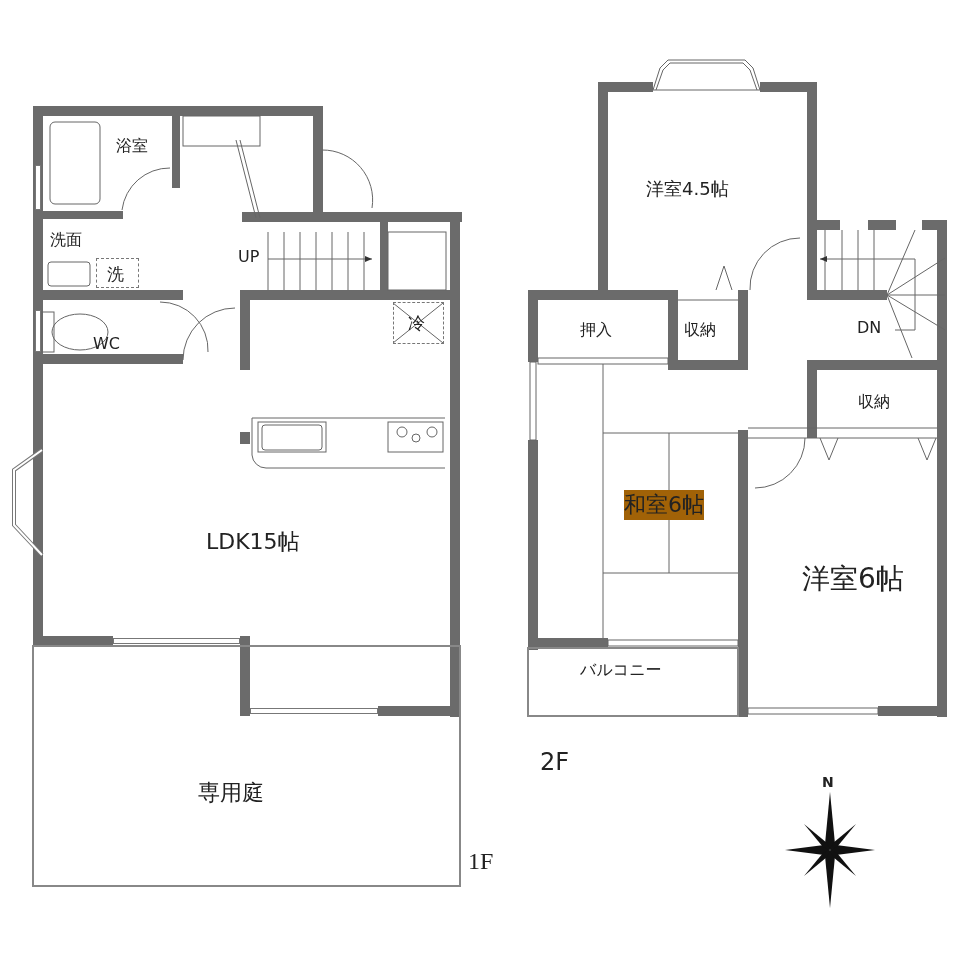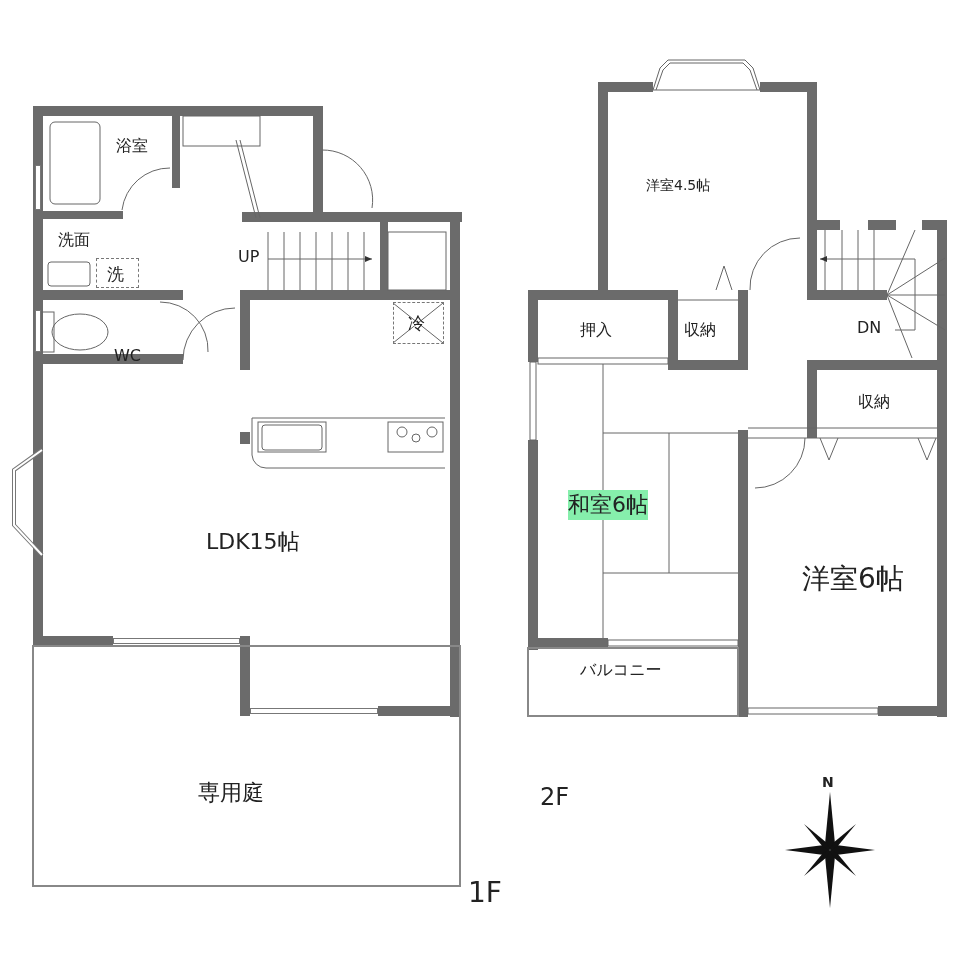--- a/index.html
+++ b/index.html
@@ -85,28 +85,28 @@
       <rect x="33" y="646" width="427" height="240" stroke="#888" stroke-width="2"></rect>
 
       <rect x="388" y="232" width="58" height="58"></rect>
       <rect x="183" y="116" width="77" height="30"></rect>
     </g>
   </svg>
   <div class="dash" style="left:96px;top:258px;width:43px;height:30px;"></div>
   <div class="dash" style="left:393px;top:302px;width:51px;height:42px;"></div>
 
   <div class="lbl" style="left:116px;top:136px;">浴室</div>
-  <div class="lbl" style="left:50px;top:230px;margin-left:8px;">洗面</div>
+  <div class="lbl" style="left:50px;top:230px;">洗面</div>
   <div class="lbl sm" style="left:107px;top:263px;">洗</div>
-  <div class="lbl" style="left:114px;top:334px;margin-top:12px;">WC</div>
+  <div class="lbl" style="left:93px;top:334px;">WC</div>
   <div class="lbl" style="left:238px;top:247px;">UP</div>
   <div class="lbl sm" style="left:408px;top:312px;">冷</div>
   <div class="lbl" style="left:206px;top:527px;font-size:22px;">LDK15帖</div>
   <div class="lbl" style="left:198px;top:778px;font-size:22px;">専用庭</div>
-  <div class="lbl" style="left:468px;top:876px;font-size:28px;">1F</div>
+  <div class="lbl" style="left:468px;top:848px;font-size:24px;font-family:Liberation Serif, serif;">1F</div>
 </div>
 
 <div>
   <div class="w" style="left:598px;top:82px;width:10px;height:218px;"></div>
   <div class="w" style="left:598px;top:82px;width:55px;height:10px;"></div>
   <div class="w" style="left:760px;top:82px;width:57px;height:10px;"></div>
   <div class="w" style="left:807px;top:82px;width:10px;height:218px;"></div>
   <div class="w" style="left:807px;top:220px;width:33px;height:10px;"></div>
   <div class="w" style="left:868px;top:220px;width:28px;height:10px;"></div>
   <div class="w" style="left:922px;top:220px;width:25px;height:10px;"></div>
@@ -172,23 +172,23 @@
       <polygon points="0,58 5,6 0,0 -5,6" fill="#111"></polygon>
       <polygon points="-45,0 -6,-5 0,0 -6,5" fill="#111"></polygon>
       <polygon points="45,0 6,-5 0,0 6,5" fill="#111"></polygon>
       <polygon points="-26,-26 -3,-7 0,0 -7,-3" fill="#111"></polygon>
       <polygon points="26,-26 3,-7 0,0 7,-3" fill="#111"></polygon>
       <polygon points="-26,26 -3,7 0,0 -7,3" fill="#111"></polygon>
       <polygon points="26,26 3,7 0,0 7,3" fill="#111"></polygon>
     </g>
   </svg>
 
-  <div class="lbl" style="left:646px;top:177px;font-size:14px;">洋室4.5帖</div>
+  <div class="lbl" style="left:646px;top:177px;font-size:18px;">洋室4.5帖</div>
   <div class="lbl" style="left:580px;top:320px;">押入</div>
   <div class="lbl" style="left:684px;top:320px;">収納</div>
   <div class="lbl" style="left:857px;top:318px;">DN</div>
   <div class="lbl" style="left:858px;top:392px;">収納</div>
-  <div class="lbl" style="left:568px;top:490px;font-size:22px;background:#86efac;">和室6帖</div>
+  <div class="lbl" style="left:624px;top:490px;font-size:22px;background:#a16207;">和室6帖</div>
   <div class="lbl" style="left:802px;top:560px;font-size:28px;">洋室6帖</div>
   <div class="lbl" style="left:580px;top:660px;">バルコニー</div>
-  <div class="lbl" style="left:540px;top:748px;font-size:24px;margin-top:35px;">2F</div>
+  <div class="lbl" style="left:540px;top:748px;font-size:24px;">2F</div>
   <div class="lbl" style="left:822px;top:774px;font-size:14px;font-weight:bold;">N</div>
 </div>
 
 </body></html>

